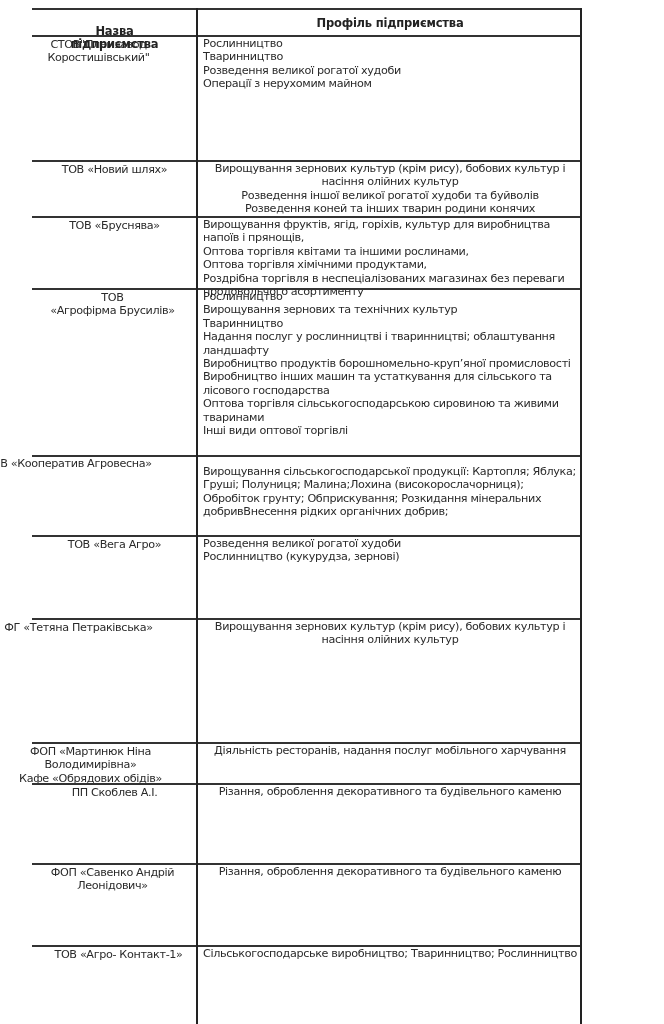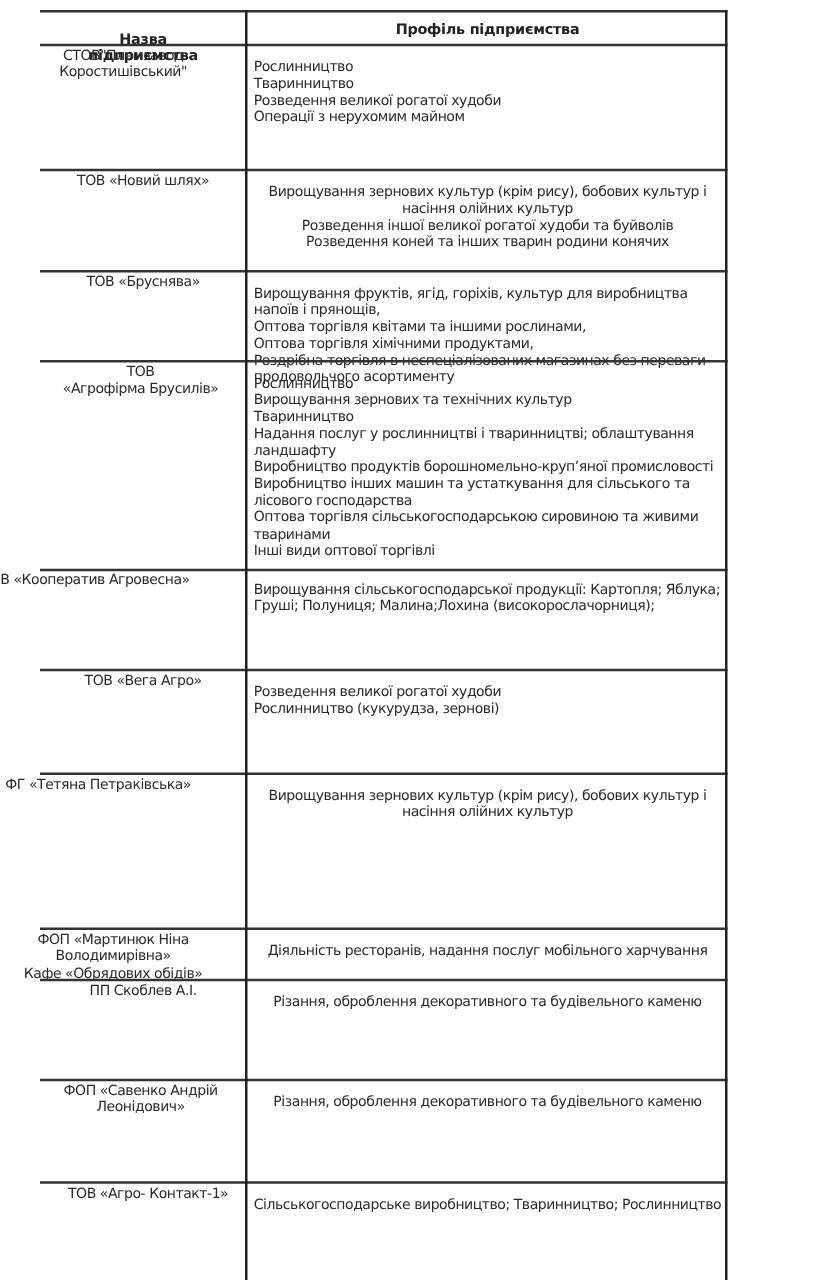--- a/index.html
+++ b/index.html
@@ -49,21 +49,21 @@
       letter-spacing: -0.35px;
       color: #2a2a2a;
     }
     .cell-profile {
       position: absolute;
       left: 171px;
       top: 0;
       width: 374px;
       font-size: 11.2px;
       line-height: 13.4px;
-      padding-top: 10px;
+      padding-top: 0;
       letter-spacing: -0.35px;
       color: #2a2a2a;
     }
     .cell-profile.center { text-align: center; }
     .cell-profile .line { display: block; }
     .vline {
       position: absolute;
       top: 0;
       width: 2px;
       background: #222222;
@@ -98,21 +98,21 @@
   <div class="row" style="top: 27px; height: 117px;">
         <div class="cell-name" style="left: -22px;">СТОВ"Племзавод
   Коростишівський"</div>
         <div class="cell-profile">
           <span class="line">Рослинництво</span>
           <span class="line">Тваринництво</span>
           <span class="line">Розведення великої рогатої худоби</span>
           <span class="line">Операції з нерухомим майном</span>
         </div>
       </div>
-      <div class="row" style="top: 127px; height: 54px;">
+      <div class="row" style="top: 152px; height: 54px;">
         <div class="cell-name" style="left: -6px;">ТОВ «Новий шлях»</div>
         <div class="cell-profile center">
           <span class="line">Вирощування зернових культур (крім рису), бобових культур і насіння олійних культур</span>
           <span class="line">Розведення іншої великої рогатої худоби та буйволів</span>
           <span class="line">Розведення коней та інших тварин родини конячих</span>
         </div>
       </div>
       <div class="row" style="top: 208px; height: 60px;">
         <div class="cell-name" style="left: -6px;">ТОВ «Бруснява»</div>
         <div class="cell-profile">
@@ -133,20 +133,21 @@
           <span class="line">Виробництво продуктів борошномельно-круп’яної промисловості</span>
           <span class="line">Виробництво інших машин та устаткування для сільського та лісового господарства</span>
           <span class="line">Оптова торгівля сільськогосподарською сировиною та живими тваринами</span>
           <span class="line">Інші види оптової торгівлі</span>
         </div>
       </div>
       <div class="row" style="top: 447px; height: 80px;">
         <div class="cell-name" style="left: -52px; padding-top: 0px;">ТОВ «Кооператив Агровесна»</div>
         <div class="cell-profile" style="padding-top: 8px;">
           <span class="line">Вирощування сільськогосподарської продукції: Картопля; Яблука; Груші; Полуниця; Малина;Лохина (високорослачорниця);</span>
+          <span class="line">Обробіток грунту; Обприскування; Розкидання мінеральних добривВнесення рідких органічних добрив;</span>
         </div>
       </div>
       <div class="row" style="top: 527px; height: 58px;">
         <div class="cell-name" style="left: -6px;">ТОВ «Вега Агро»</div>
         <div class="cell-profile">
           <span class="line">Розведення великої рогатої худоби</span>
           <span class="line">Рослинництво (кукурудза, зернові)</span>
         </div>
       </div>
       <div class="row" style="top: 610px; height: 82px;">

